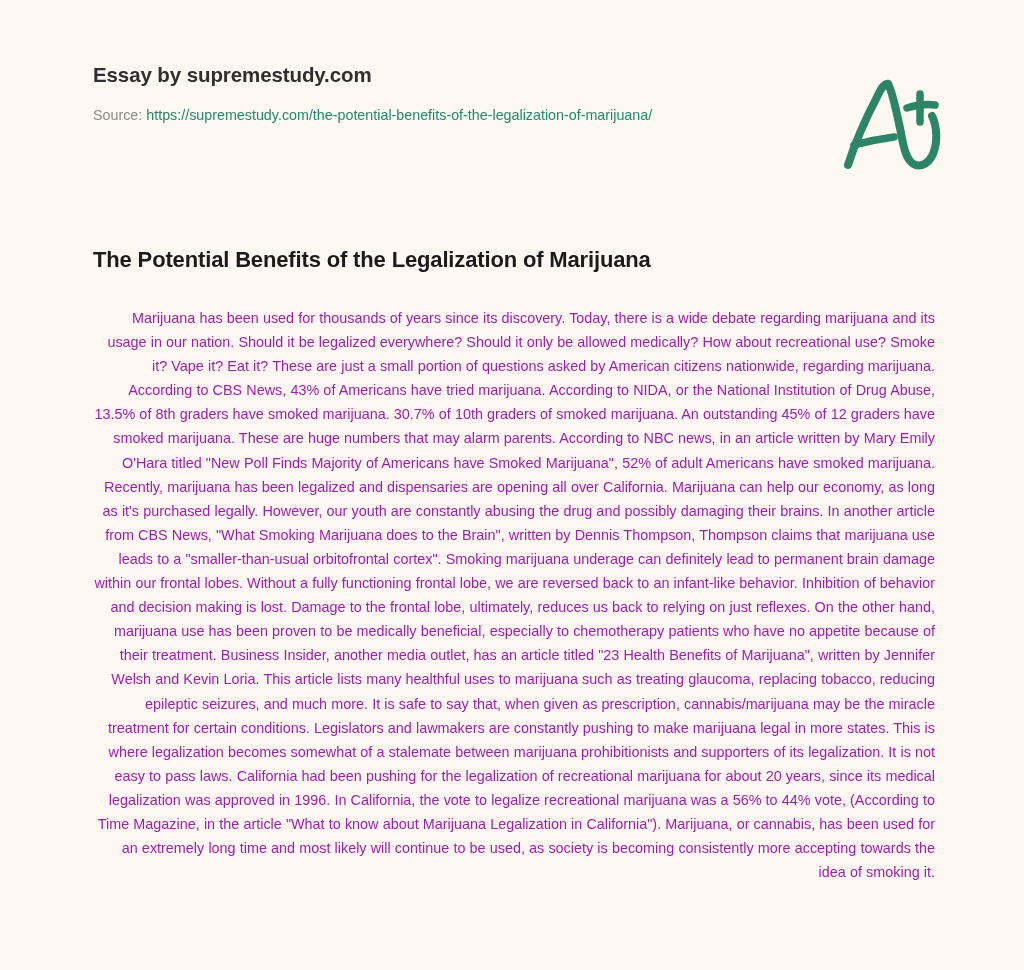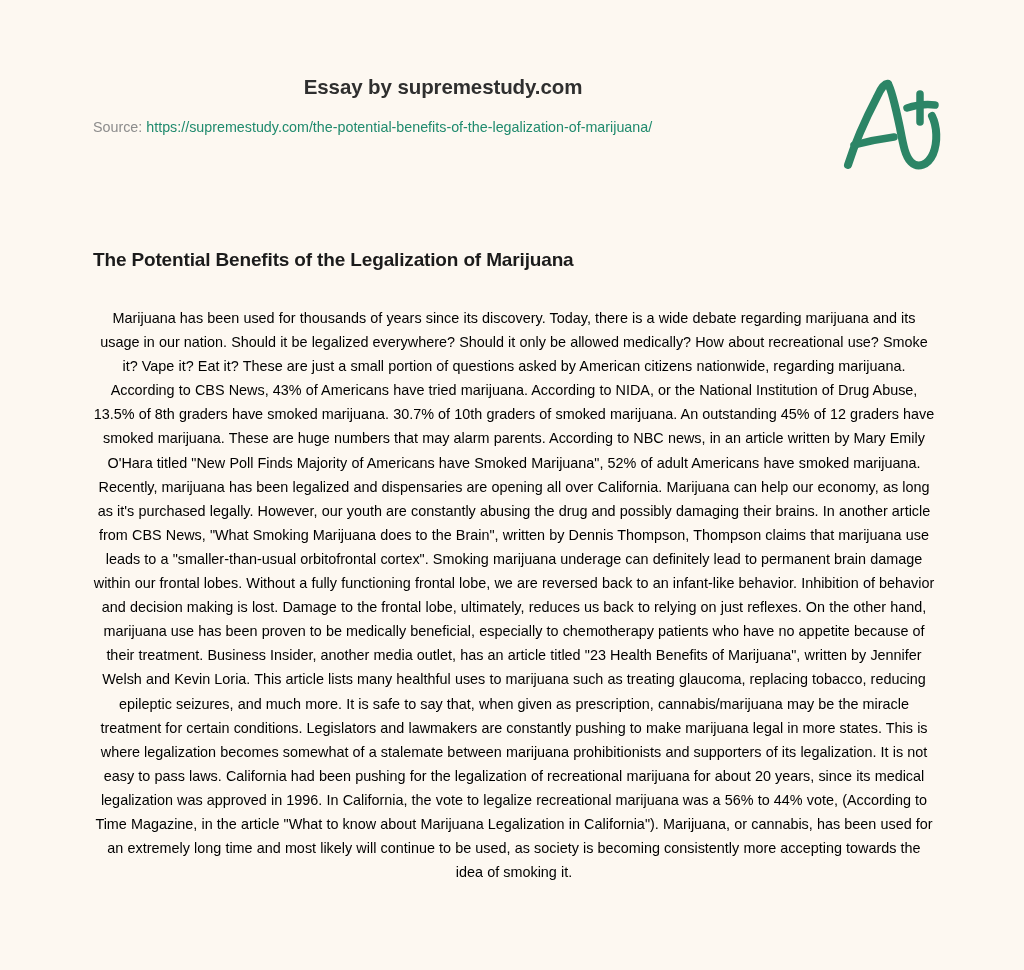--- a/index.html
+++ b/index.html
@@ -34,23 +34,22 @@
     left: 0;
     top: 0;
     width: 700px;
   }
   .essay-by {
     font-size: 20.5px;
     font-weight: bold;
     color: #2f2f2f;
     letter-spacing: -0.1px;
     line-height: 26px;
-    margin: 12px;
+    margin: 0;
     white-space: nowrap;
-    text-align: center;
   }
   .source-line {
     margin-top: 17px;
     font-size: 14.3px;
     line-height: 20px;
     color: #8c8c8c;
     white-space: nowrap;
   }
   .source-label {
     color: #8c8c8c;
@@ -75,33 +74,33 @@
   }
 
   
   .article {
     position: absolute;
     left: 93px;
     top: 243px;
     width: 842px;
   }
   .article-title {
-    font-size: 19px;
+    font-size: 22px;
     font-weight: bold;
     color: #1b1b1b;
     line-height: 34px;
     letter-spacing: -0.15px;
     margin: 0;
   }
   .article-body {
     margin-top: 29px;
     font-size: 14.4px;
     line-height: 24.1px;
-    color: #000000;
-    text-align: center;
+    color: #a21caf;
+    text-align: right;
     word-spacing: 0.15px;
   }
   .article-body p {
     margin: 0;
   }
 </style>
 </head>
 <body>
 
 <div class="page">

